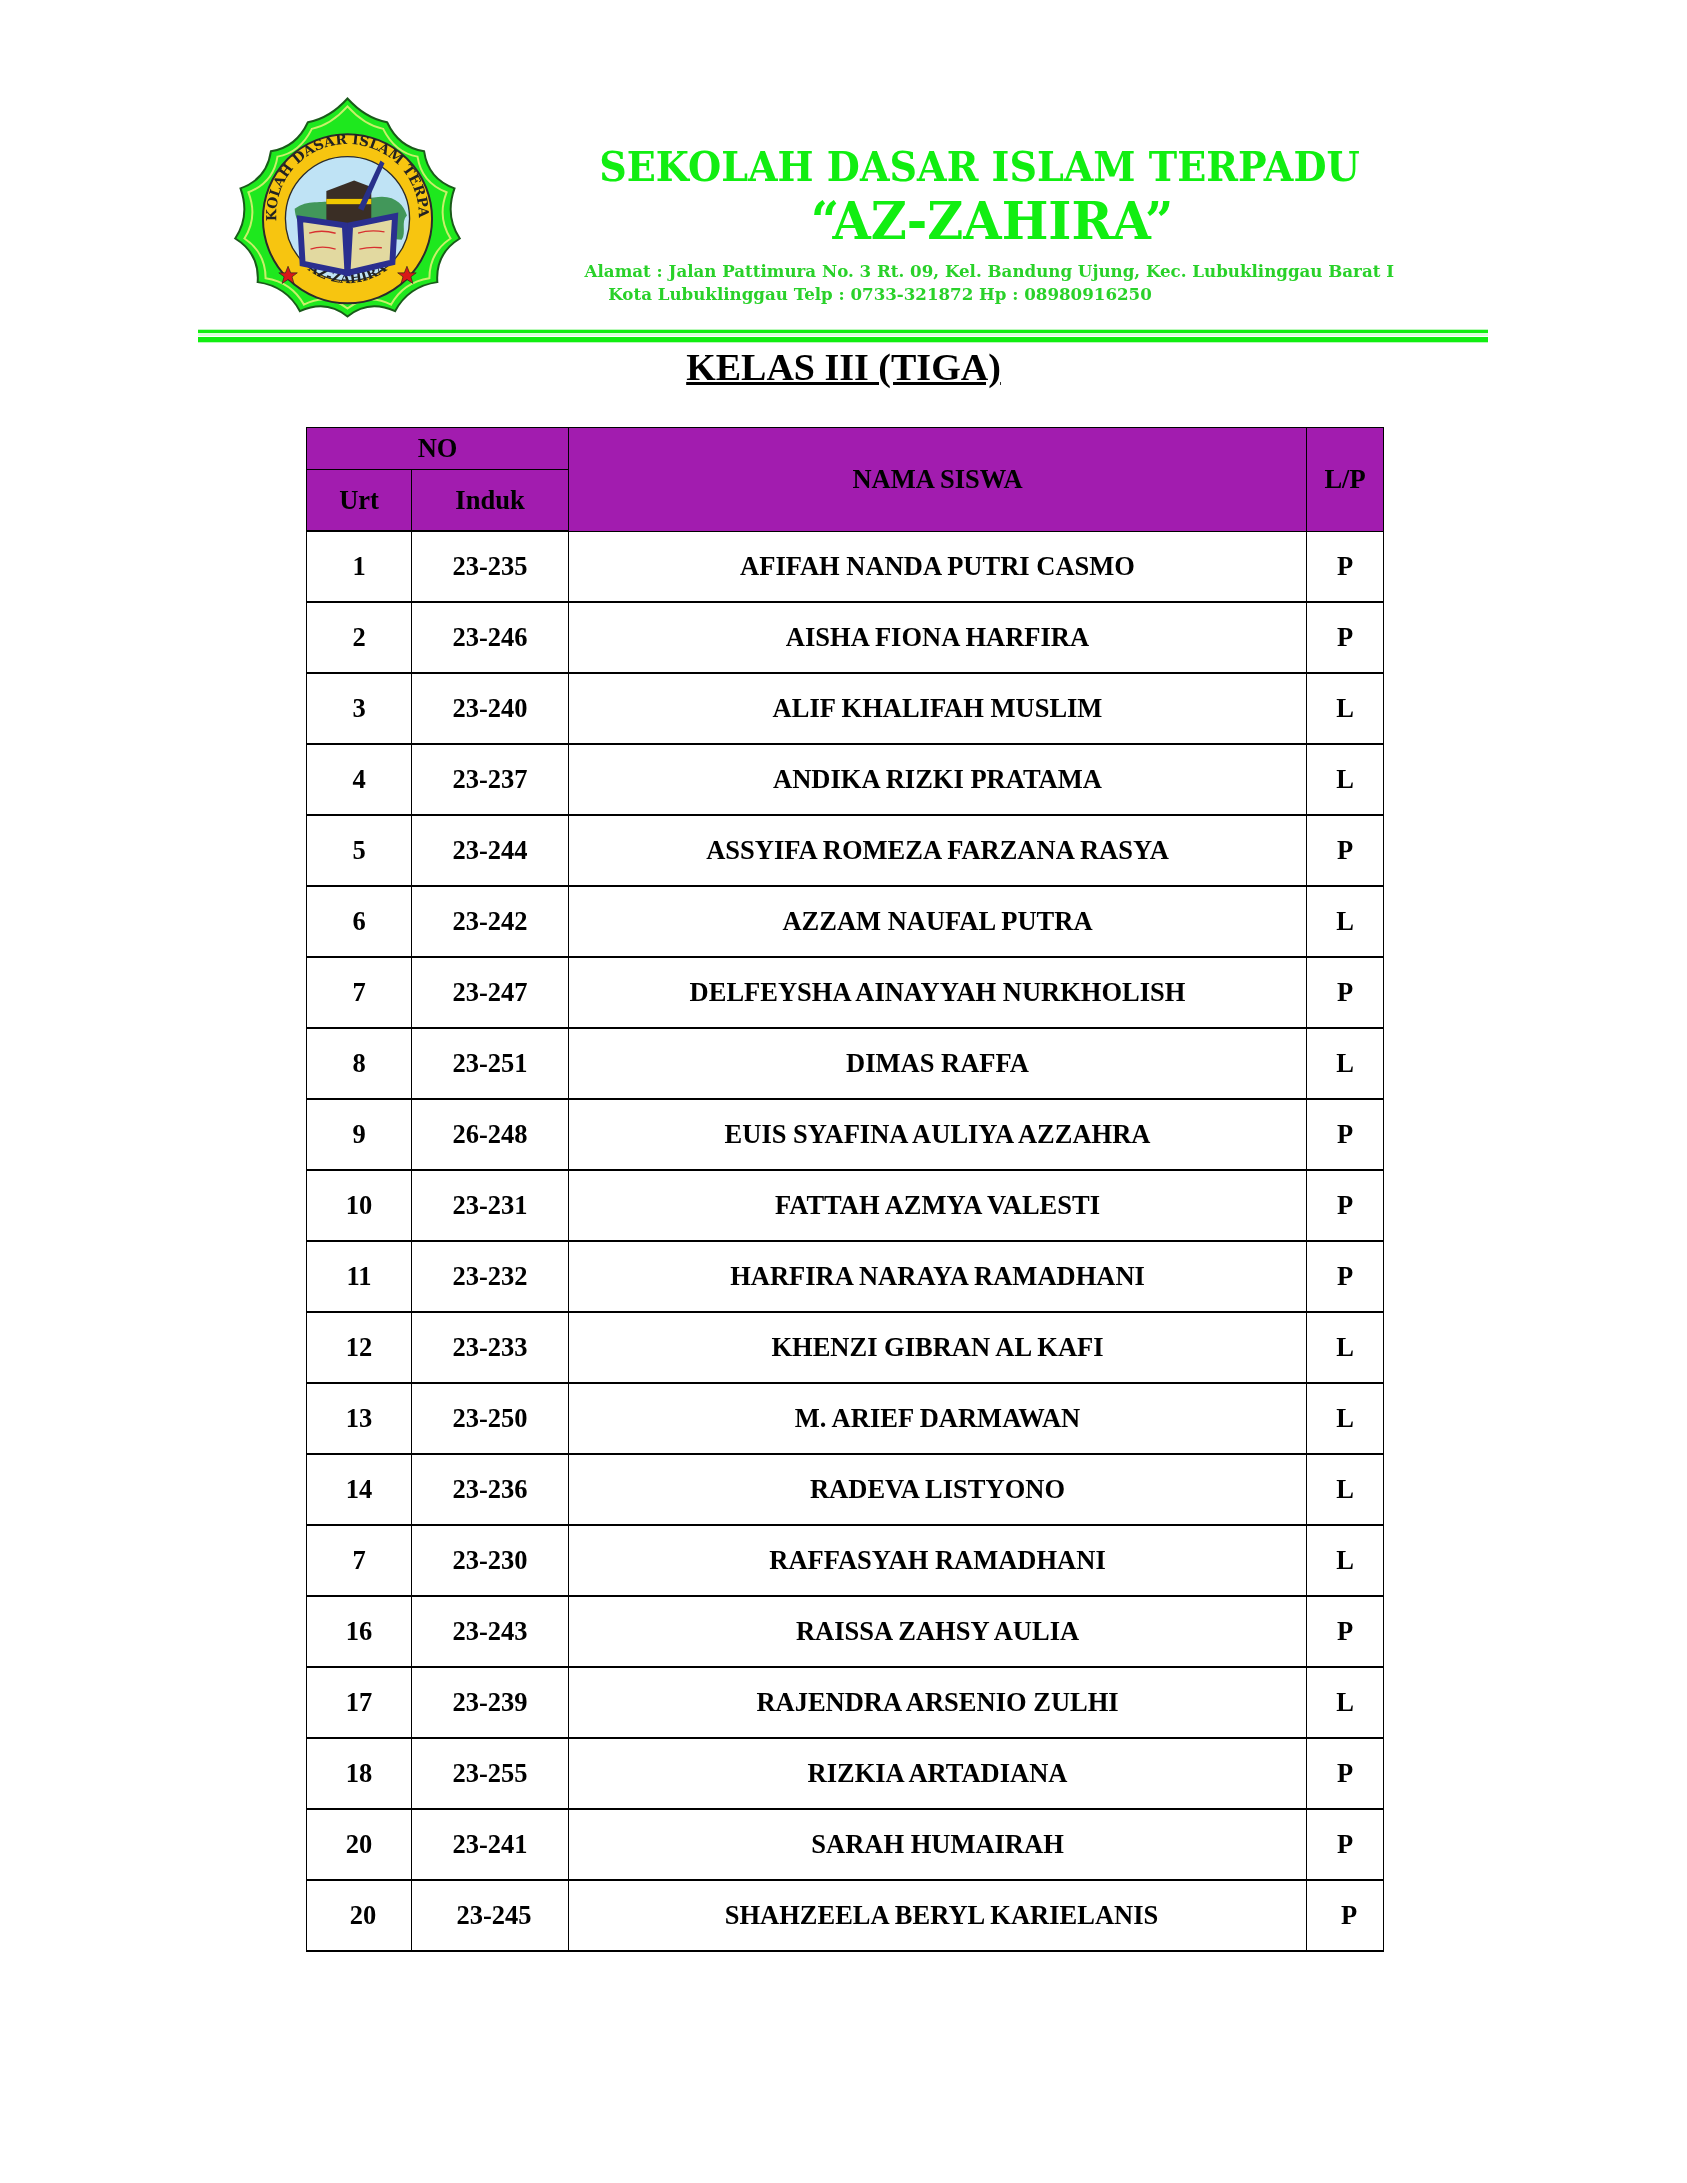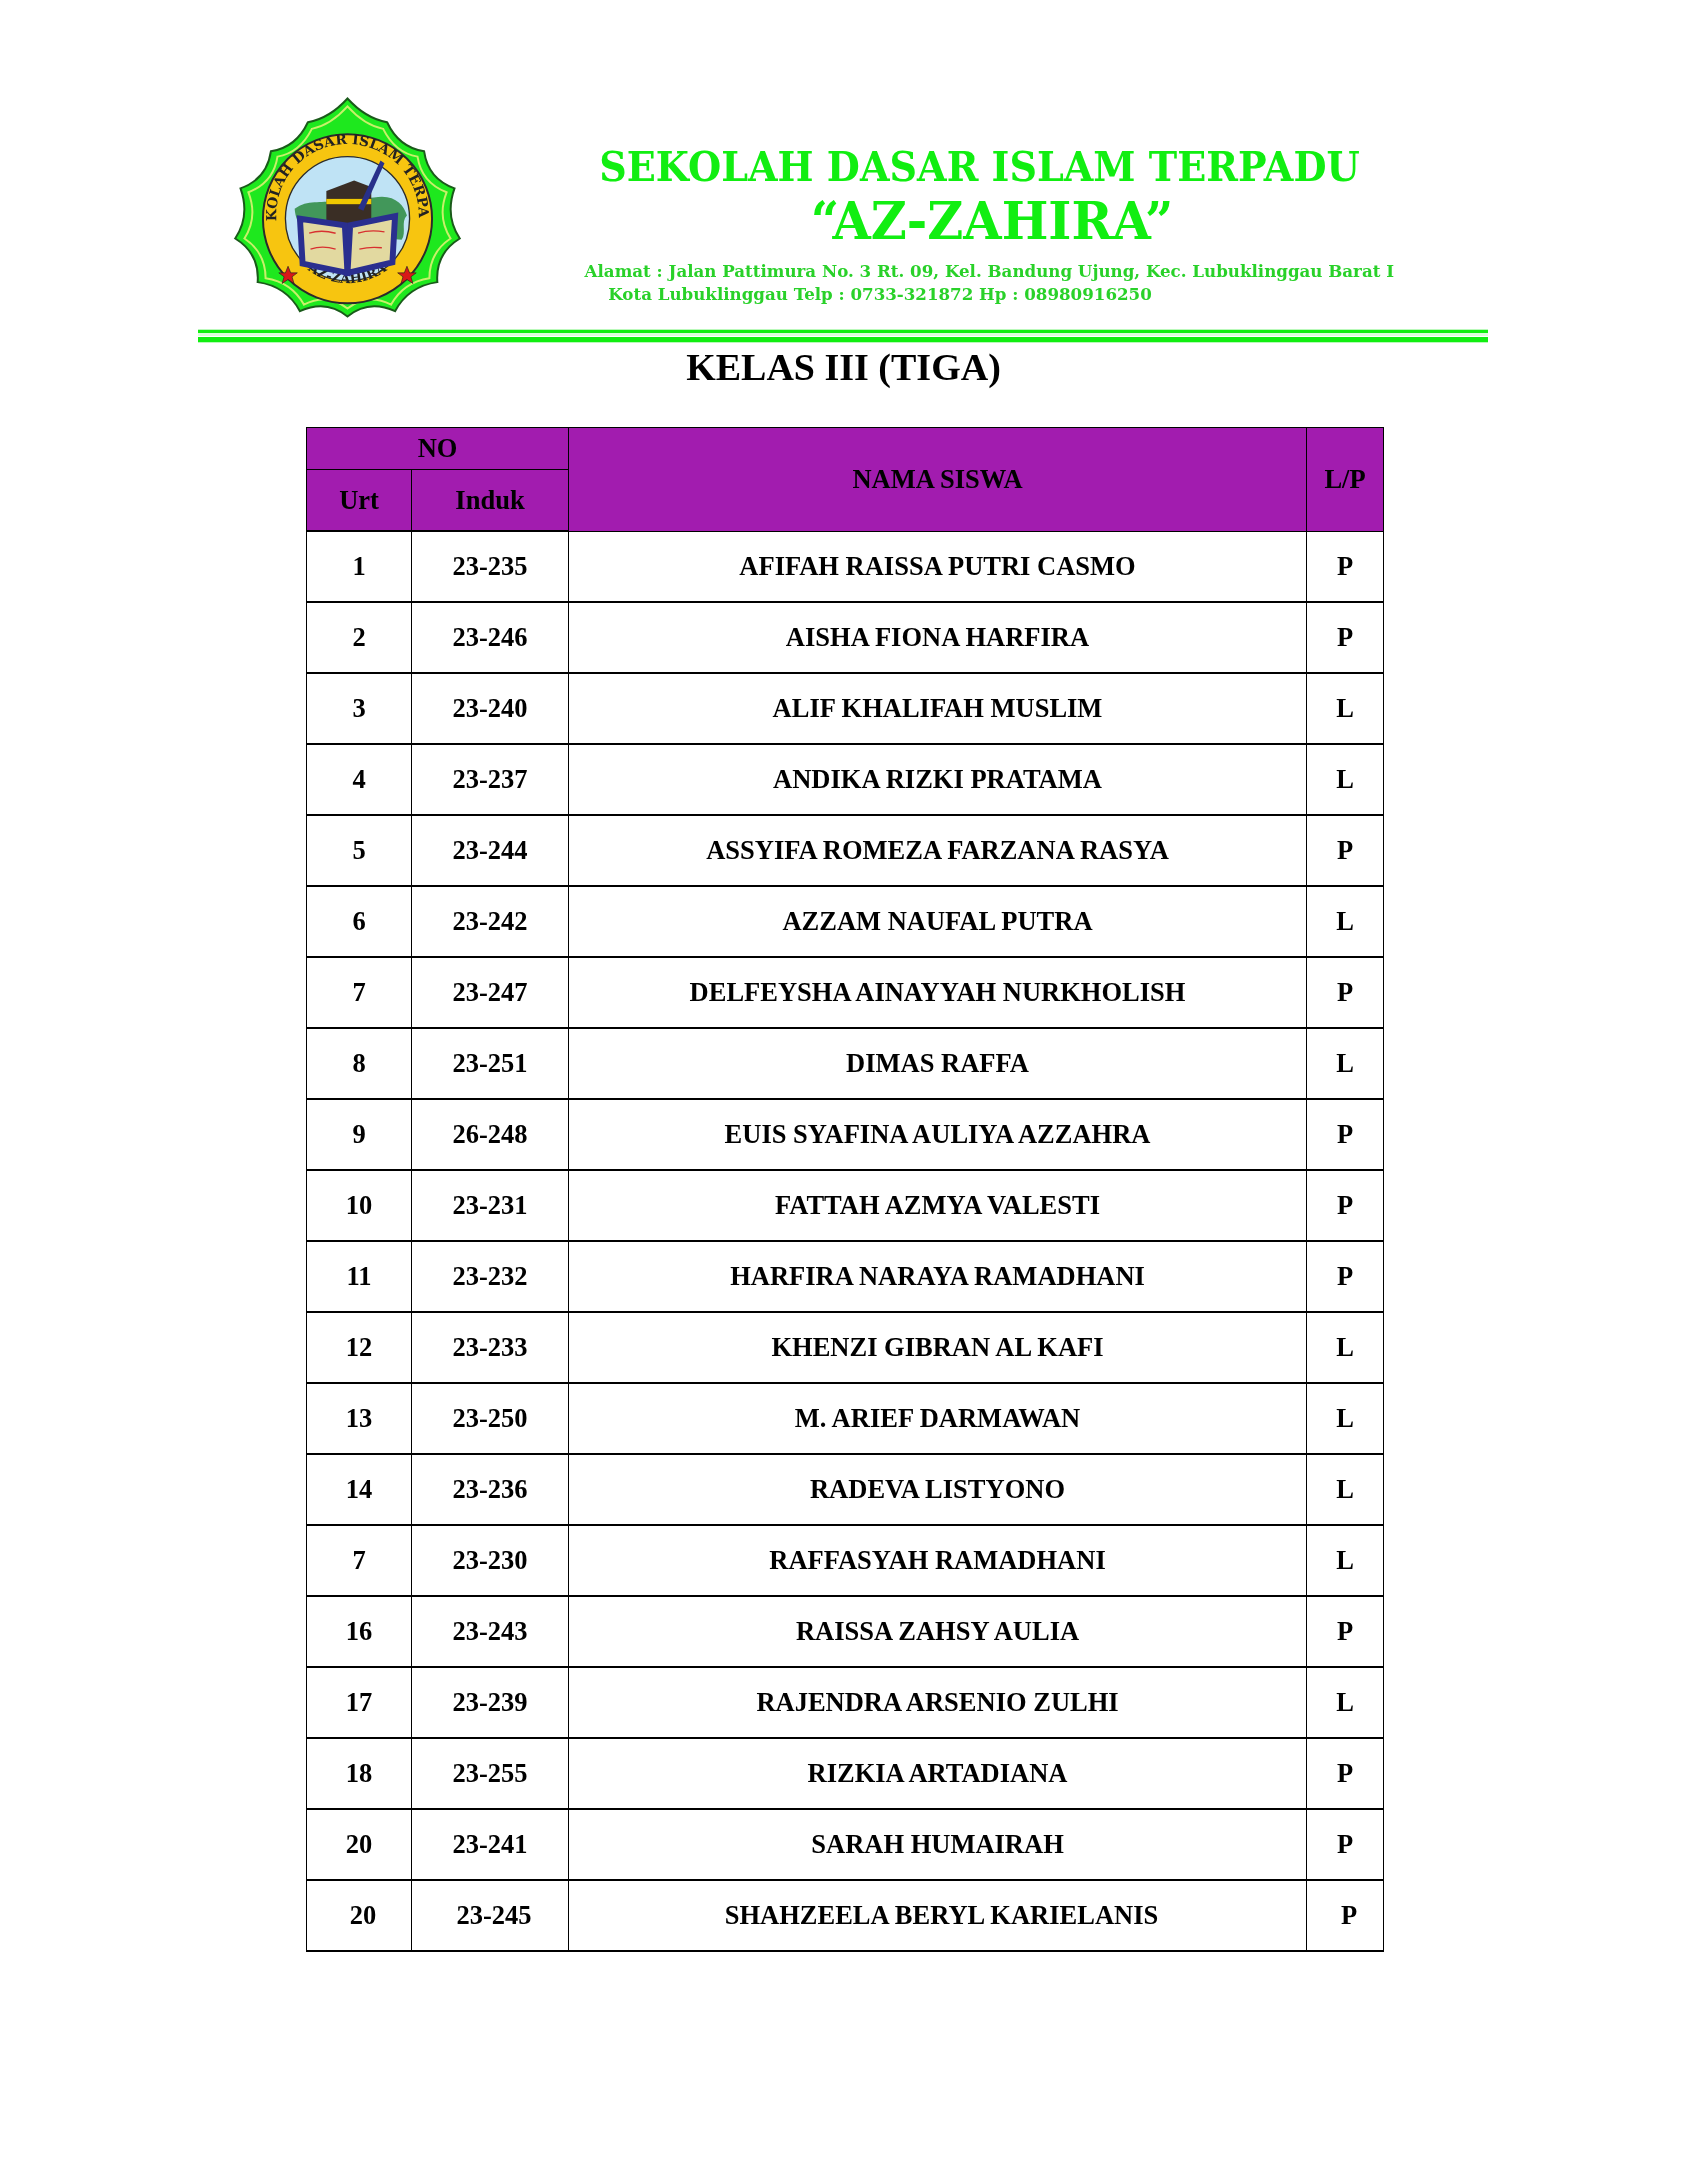--- a/index.html
+++ b/index.html
@@ -28,21 +28,21 @@
   .address-2 { top: 286px; left: 483px; width: 794px; }
 
   .rule { position: absolute; left: 198px; width: 1290px; background: #11ee11; }
   .rule-top { top: 330px; height: 3.3px; box-shadow: 0 -0.7px 0 #9cf79c; }
   .rule-gap { position: absolute; left: 198px; width: 1290px; top: 333px; height: 3.3px; background: #dcfcdc; }
   .rule-bottom { top: 337px; height: 4.6px; box-shadow: 0 0.7px 0 #9cf79c; }
 
   
   .page-title {
     position: absolute; left: 0; width: 1687px; top: 345px; text-align: center;
-    font-family: "Liberation Serif", serif; font-weight: bold; font-size: 38px; line-height: 1.2;
+    font-family: "Liberation Serif", serif; font-weight: bold; font-size: 38px; line-height: 1.2; text-decoration: underline;
   }
 
   
   table.roster {
     position: absolute; left: 306px; top: 427px; width: 1076px;
     border-collapse: collapse; table-layout: fixed;
     font-family: "Liberation Serif", serif; font-weight: bold;
   }
   table.roster col.c-urt { width: 105px; }
   table.roster col.c-induk { width: 157px; }
@@ -134,21 +134,21 @@
     </tr>
     <tr class="h2">
       <th>Urt</th>
       <th>Induk</th>
     </tr>
   </thead>
   <tbody id="roster-body">
       <tr>
         <td>1</td>
         <td>23-235</td>
-        <td>AFIFAH RAISSA PUTRI CASMO</td>
+        <td>AFIFAH NANDA PUTRI CASMO</td>
         <td>P</td>
       </tr>
       <tr>
         <td>2</td>
         <td>23-246</td>
         <td>AISHA FIONA HARFIRA</td>
         <td>P</td>
       </tr>
       <tr>
         <td>3</td>

